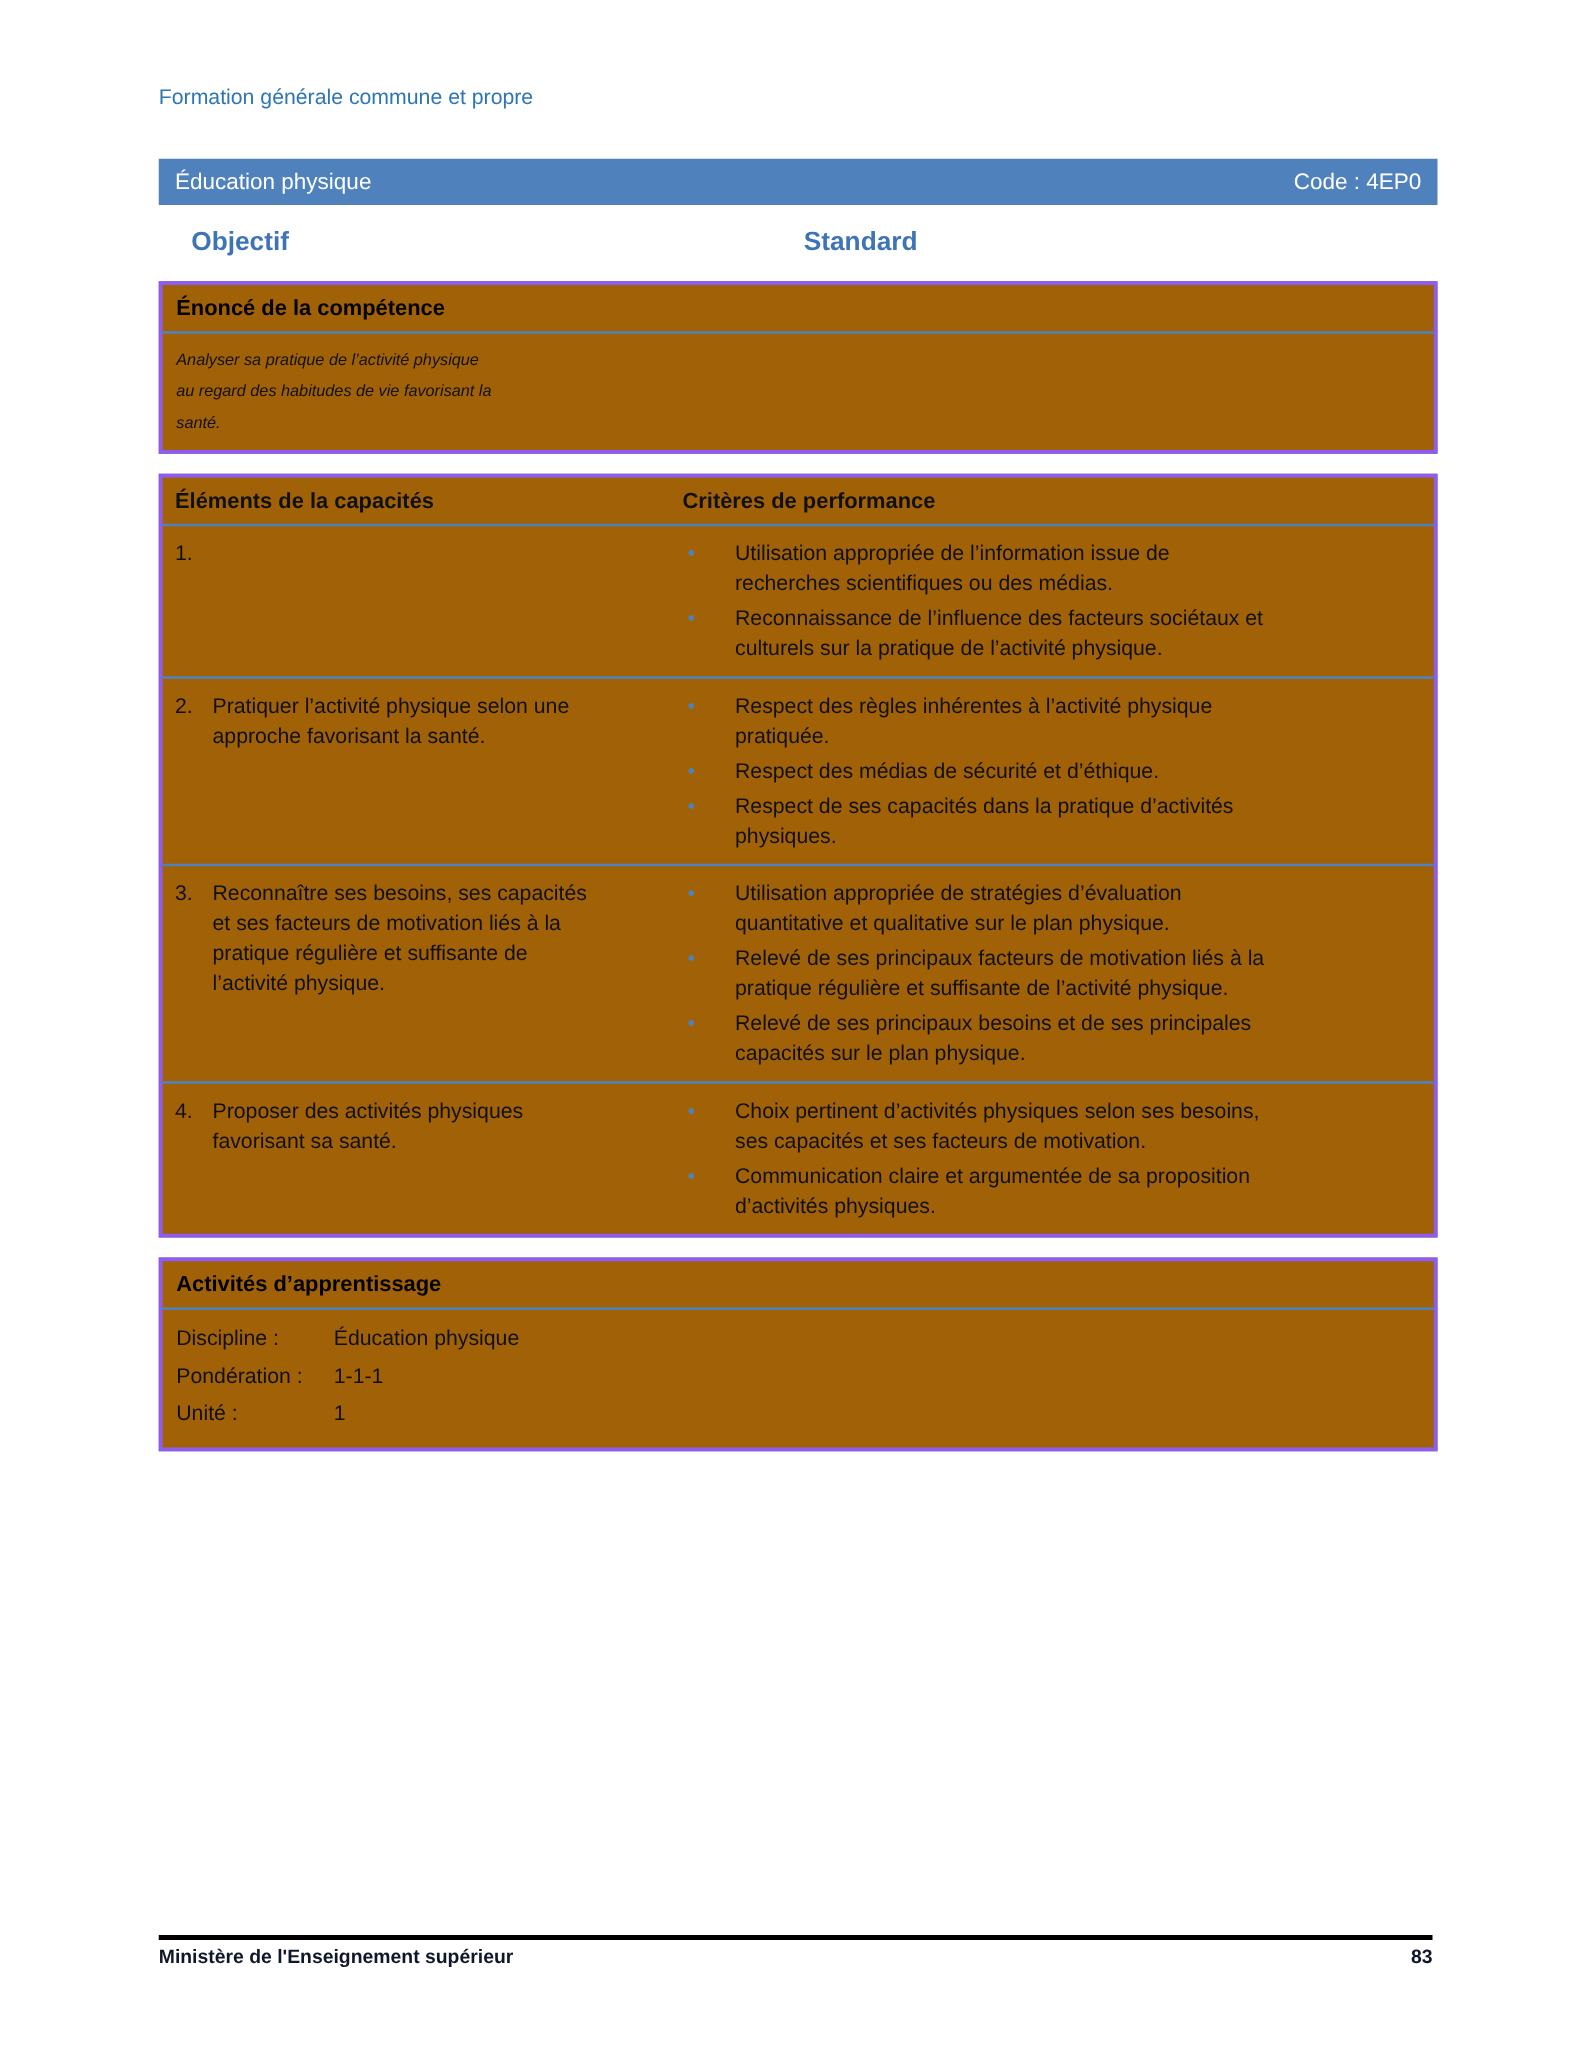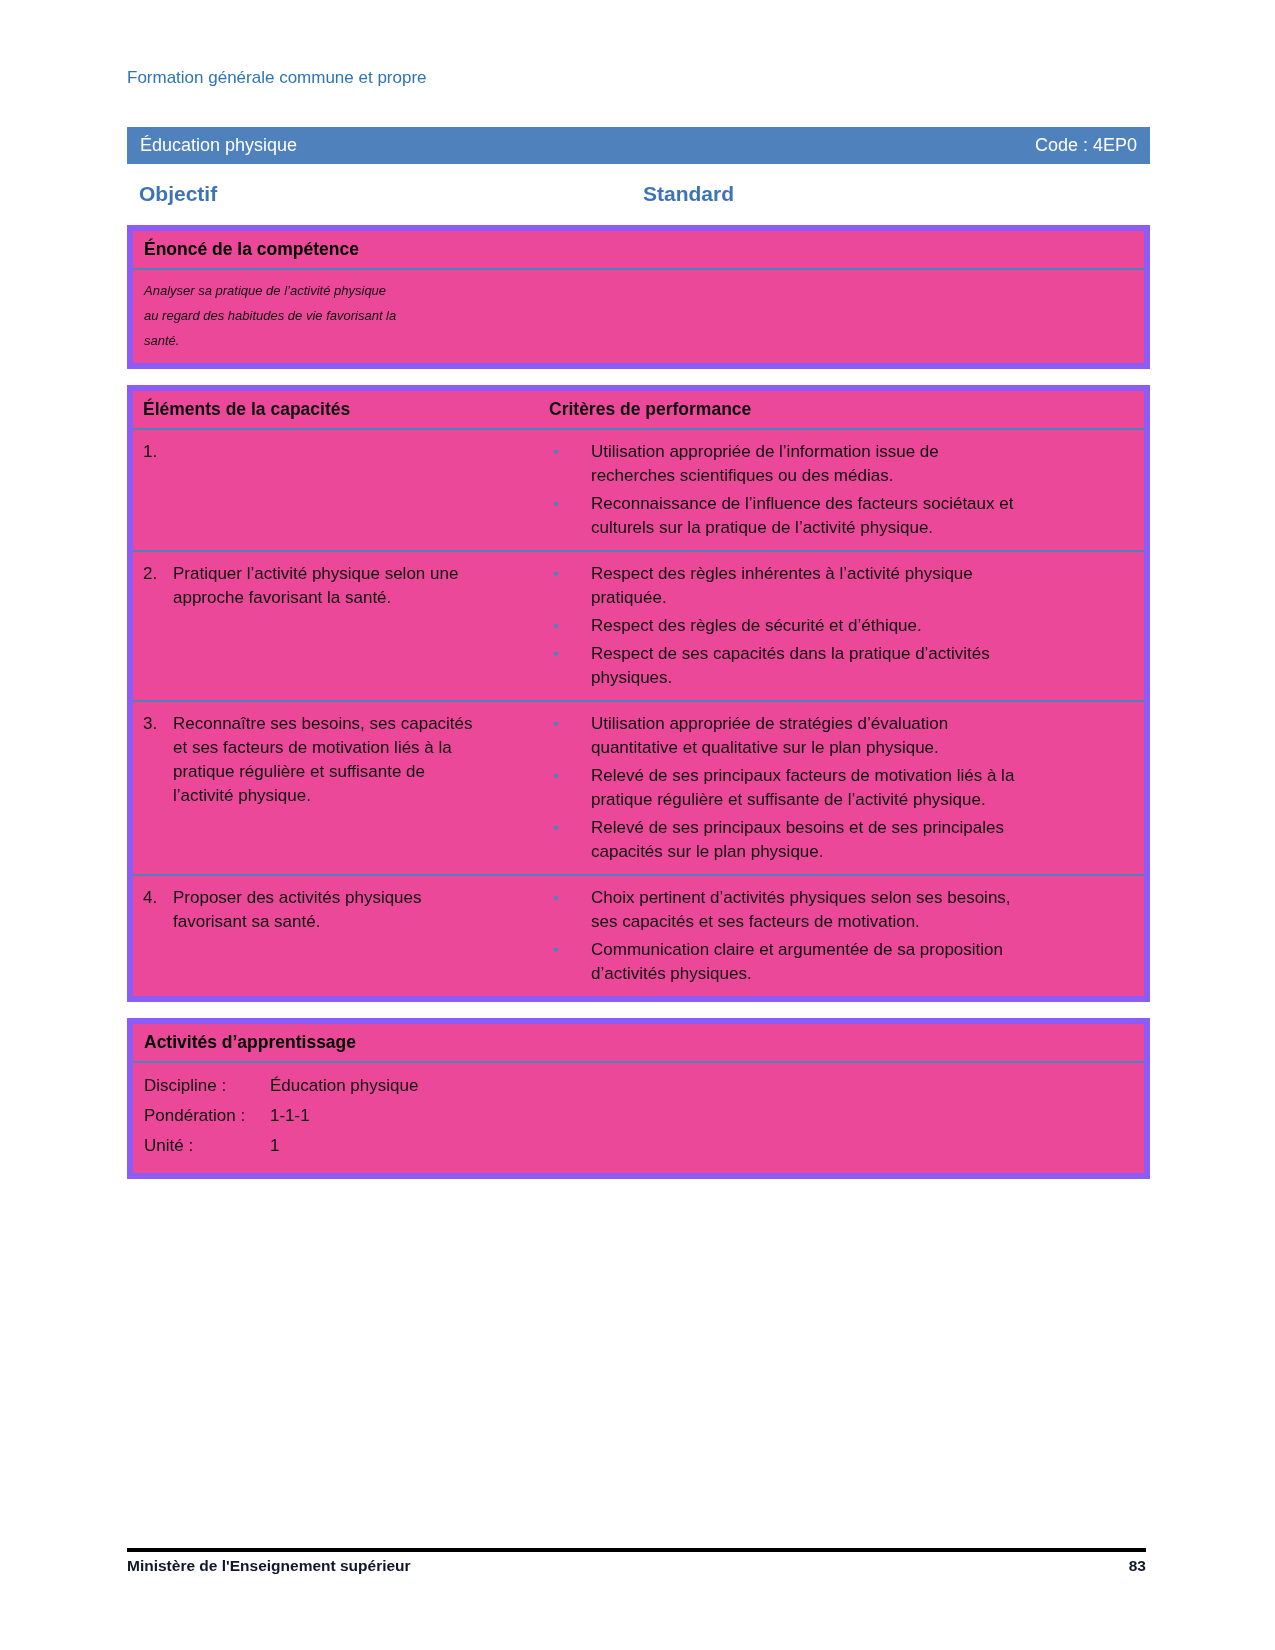--- a/index.html
+++ b/index.html
@@ -25,24 +25,24 @@
     display:flex; justify-content:space-between; align-items:center;
     padding:0 13px;
     font-size:18px;
   }
 
   .headings { margin-top:18px; position:relative; height:30px; }
   .headings span {
     position:absolute; top:0;
     font-size:21px; font-weight:bold; color:#3E74B5;
   }
-  .h-obj { left:12px; }
+  .h-obj { left:26px; }
   .h-std { left:516px; }
 
-  .tbl { border:6px solid #8b5cf6; background:#ec4899; }
+  .tbl { border:3px solid #8b5cf6; background:#a16207; }
   .tbl-head {
     font-weight:bold; font-size:17.5px; color:#000;
     padding:8px 11px;
     border-bottom:2px solid #4F81BD;
   }
   .pre { white-space:pre-line; }
 
   .tbl-enonce { margin-top:13px; }
   .tbl-enonce .tbl-body { padding:8px 11px 10px; font-size:13px; line-height:25px;font-style:italic; }
 
@@ -124,21 +124,21 @@
       <div class="el-row">
         <div class="cell-el">
           <span class="num">2.</span>
           <span class="pre">Pratiquer l’activité physique selon une
 approche favorisant la santé.</span>
         </div>
         <div class="cell-cr">
           <ul>
             <li><span class="bullet"></span><span class="pre">Respect des règles inhérentes à l’activité physique
 pratiquée.</span></li>
-            <li><span class="bullet"></span><span class="pre">Respect des règles de sécurité et d’éthique.</span></li>
+            <li><span class="bullet"></span><span class="pre">Respect des médias de sécurité et d’éthique.</span></li>
             <li><span class="bullet"></span><span class="pre">Respect de ses capacités dans la pratique d’activités
 physiques.</span></li>
           </ul>
         </div>
       </div>
 
       <div class="el-row">
         <div class="cell-el">
           <span class="num">3.</span>
           <span class="pre">Reconnaître ses besoins, ses capacités

